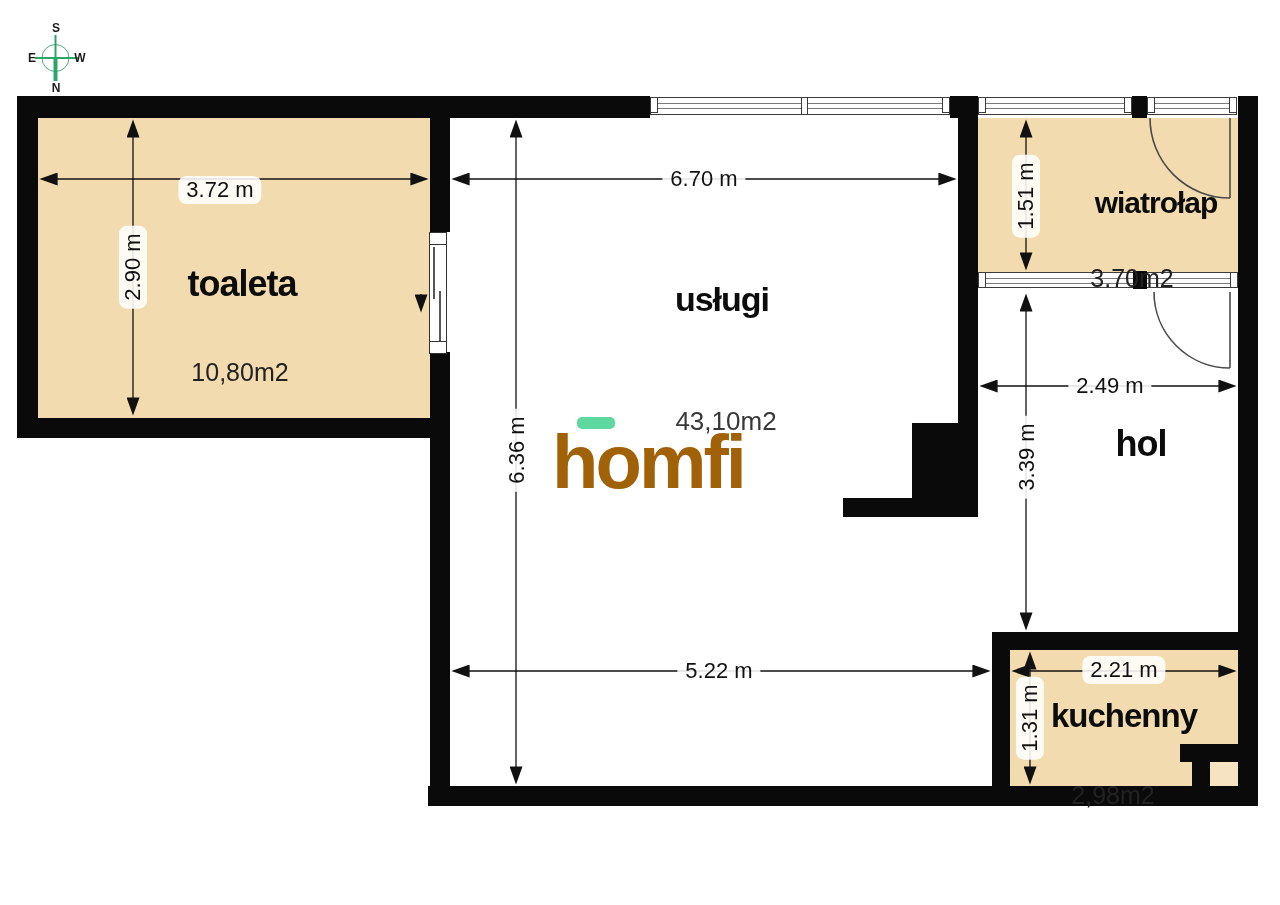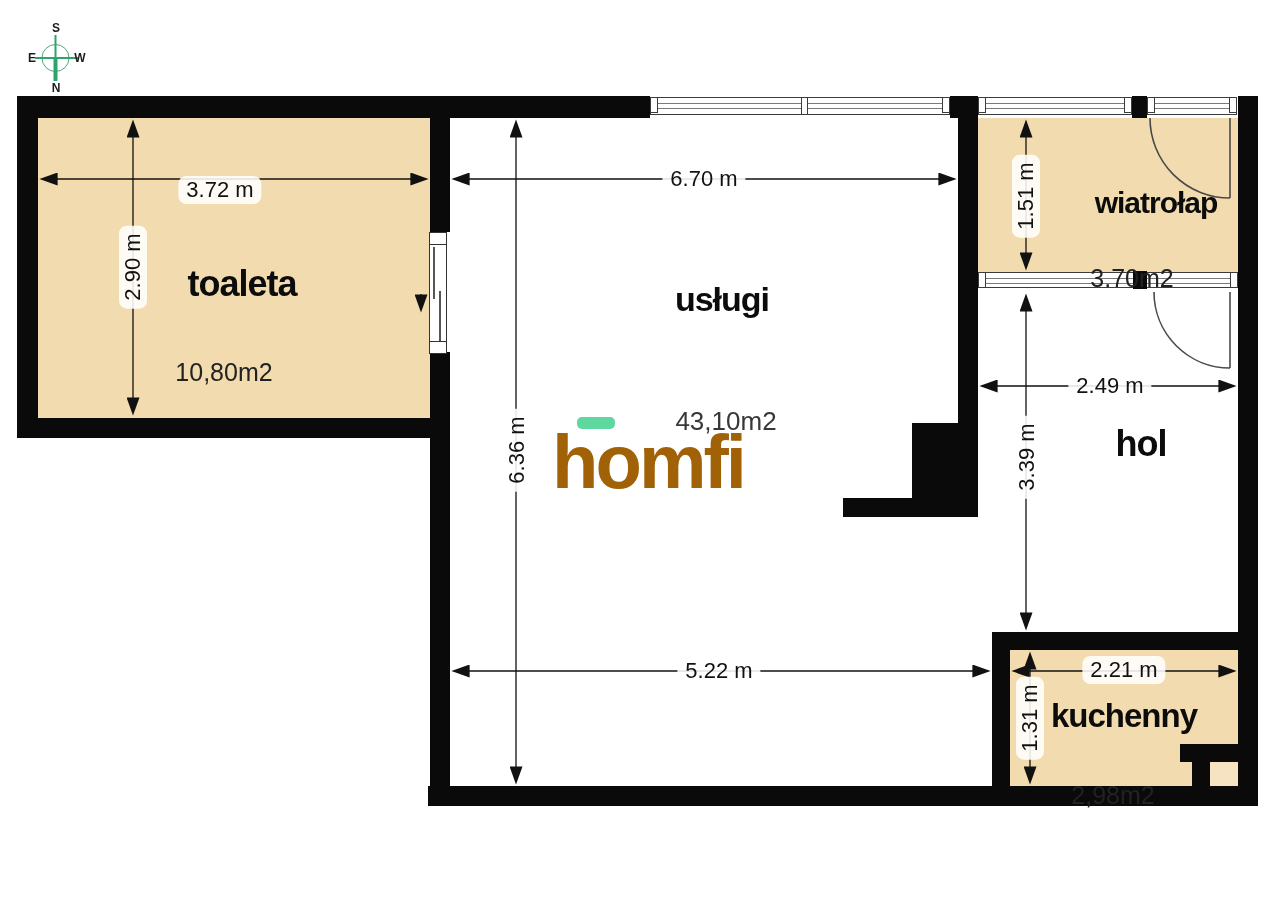--- a/index.html
+++ b/index.html
@@ -129,21 +129,21 @@
     </g>
     <line x1="421" y1="294" x2="421" y2="310" stroke="#111" stroke-width="1.3" marker-end="url(#ah)"></line>
   </svg>
 
   <div class="compass-letter" style="left:56px;top:28px;">S</div>
   <div class="compass-letter" style="left:32px;top:58px;">E</div>
   <div class="compass-letter" style="left:80px;top:58px;">W</div>
   <div class="compass-letter" style="left:56px;top:88px;">N</div>
 
   <div class="lbl room-label" style="left:242px;top:284px;">toaleta</div>
-  <div class="lbl room-area" style="left:224px;top:334px;">10,80m2</div>
+  <div class="lbl room-area" style="left:240px;top:334px;">10,80m2</div>
 
   <div class="lbl room-label" style="left:722px;top:299px;font-size:34px;">usługi</div>
   <div class="lbl area-gray" style="left:726px;top:421px;">43,10m2</div>
 
   <div class="lbl room-label room-label--sm" style="left:1140px;top:203px;margin-left:16px;">wiatrołap</div>
   <div class="lbl room-area" style="left:1132px;top:240px;">3.70m2</div>
 
   <div class="lbl room-label" style="left:1141px;top:444px;">hol</div>
 
 

